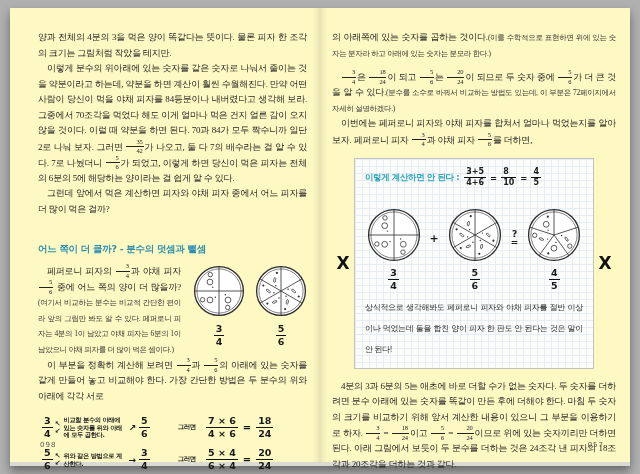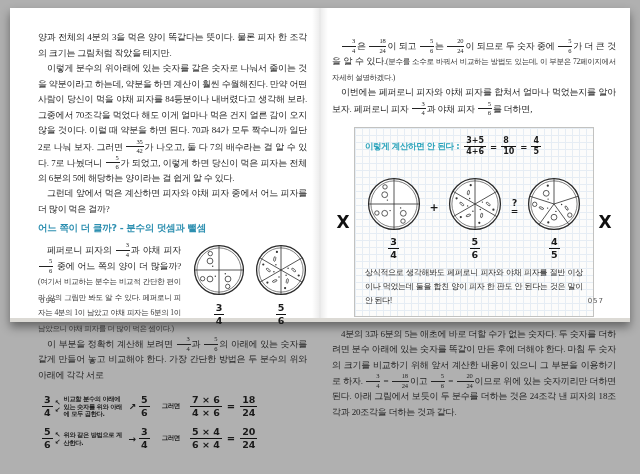--- a/index.html
+++ b/index.html
@@ -1,59 +1,59 @@
 <!DOCTYPE html>
 <html><head>
 <meta charset="utf-8">
 <style>
   * { margin:0; padding:0; box-sizing:border-box; }
   html,body { width:640px; height:474px; overflow:hidden; }
   body { background:#b0b0b0; font-family:"Liberation Serif", serif; color:#222; }
 
-  .spread { position:absolute; left:10px; top:8px; width:620px; height:314px;
-            background:#ffffff; display:flex;
+  .spread { position:absolute; left:10px; top:8px; width:620px; height:458px;
+            background:#fef9c3; display:flex;
             border-bottom:4px solid #dcdad5;
             box-shadow:0 5px 9px rgba(0,0,0,.42); }
   .seam { position:absolute; left:50%; top:0; width:16px; height:100%; margin-left:-8px;
           background:linear-gradient(to right, rgba(0,0,0,0), rgba(0,0,0,.07) 45%, rgba(0,0,0,.11) 50%, rgba(0,0,0,.07) 55%, rgba(0,0,0,0)); }
 
   .page { position:relative; width:310px; height:100%; }
   .page-left  { padding:22px 13px 0 28px; }
   .page-right { padding:22px 14px 0 12px; }
 
   .para { font-size:9px; line-height:15.5px; text-align:justify; word-break:break-all;
           letter-spacing:-0.2px; color:#232323; }
   .indent { text-indent:1em; }
   .small-note { font-size:7.5px; letter-spacing:-0.3px; color:#333; }
 
   
   .in-frac { display:inline-block; text-align:center; vertical-align:-4px; line-height:1; margin:0 1px; }
   .in-frac .fn { display:block; font-size:6.5px; padding:0 1px 1px; }
   .in-frac .fd { display:block; font-size:6.5px; border-top:0.7px solid #222; padding:1px 1px 0; }
 
   .section-heading { font-family:"DejaVu Sans", sans-serif; font-weight:bold; font-size:9.5px;
-                     color:#2d8fb0; margin:5px 0 7px; letter-spacing:-0.3px; }
+                     color:#2d8fb0; margin:26px 0 7px; letter-spacing:-0.3px; }
 
   
   .p4-wrap { overflow:hidden; }
   .fig { float:right; width:118px; margin:2px 0 2px 8px; display:flex; gap:10px; justify-content:flex-end; }
   .fig-item { display:flex; flex-direction:column; align-items:center; gap:3px; }
 
   
   .hw { font-family:"DejaVu Sans", sans-serif; font-weight:bold; color:#1a1a1a; }
   .hw-frac { display:inline-block; text-align:left; vertical-align:middle; }
   .hw-frac .fn { display:block; font-size:9.5px; line-height:10px; padding:0 2px 1px; }
   .hw-frac .fd { display:block; font-size:9.5px; line-height:10px; border-top:1.2px solid #111; padding:1px 2px 0; }
 
   .hw-block { margin-top:12px; padding-left:4px; }
   .hw-row { display:flex; align-items:center; margin-bottom:9px; }
   .hw-arrowpair { display:flex; flex-direction:column; font-size:7px; line-height:7px; margin:0 3px 0 2px; }
   .hw-note { width:62px; font-size:6.3px; line-height:7.5px; letter-spacing:-0.4px; font-weight:bold; color:#222; }
   .hw-arrow-to { font-size:9px; margin:0 3px; }
-  .hw-then { font-size:6.5px; letter-spacing:-0.4px; margin:0 10px 0 12px; color:#222; }
+  .hw-then { font-size:6.5px; letter-spacing:-0.4px; margin:0 10px 0 28px; color:#222; }
   .hw-eq { display:flex; align-items:center; gap:5px; }
   .hw-eqsign { font-size:10px; }
 
   .page-num { position:absolute; bottom:13px; font-family:"DejaVu Sans", sans-serif;
               font-size:7px; color:#555; letter-spacing:1px; }
   .page-num.left { left:30px; }
   .page-num.right { right:26px;text-align:center; }
 
   
   .box-row { display:flex; align-items:center; margin:10px 0 10px; }
@@ -66,21 +66,21 @@
   .box-title-row { display:flex; align-items:center; gap:5px; margin-bottom:20px; }
   .box-title { font-family:"DejaVu Sans", sans-serif; font-weight:bold; font-size:8.5px;
                color:#2aa3bb; letter-spacing:-0.4px; }
   .box-formula { display:flex; align-items:center; gap:4px; }
   .box-formula .hw-frac .fn, .box-formula .hw-frac .fd { font-size:8px; line-height:8.5px; }
   .box-eq { font-size:8.5px; }
   .box-pizzas { display:flex; justify-content:center; align-items:flex-start; gap:9px; margin-bottom:6px; }
   .box-pizza-item { display:flex; flex-direction:column; align-items:center; gap:2px; }
   .box-op { font-size:11px; align-self:center; margin-bottom:22px; }
   .qeq { display:flex; flex-direction:column; align-items:center; line-height:8px; font-size:9px; }
-  .box-caption { font-size:8px; line-height:14px; text-align:justify; word-break:break-all;
+  .box-caption { font-size:8px; line-height:21px; text-align:justify; word-break:break-all;
                  letter-spacing:-0.3px; color:#2b2b2b; }
 
   .gap8 { height:8px; }
 </style>
 </head>
 <body>
 
 <div class="spread">
 
   <div class="page page-left">
@@ -210,20 +210,21 @@
             <span class="fd">24</span>
           </span>
         </span>
       </div>
     </div>
 
     <span class="page-num left">098</span>
   </div>
 
   <div class="page page-right">
+    <p class="para">의 아래쪽에 있는 숫자를 곱하는 것이다.<span class="small-note">(이를 수학적으로 표현하면 위에 있는 숫자는 분자라 하고 아래에 있는 숫자는 분모라 한다.)</span></p>
     <div class="gap8"></div>
     <p class="para indent"><span class="in-frac"><span class="fn">3</span><span class="fd">4</span></span>은 <span class="in-frac"><span class="fn">18</span><span class="fd">24</span></span>이 되고 <span class="in-frac"><span class="fn">5</span><span class="fd">6</span></span>는 <span class="in-frac"><span class="fn">20</span><span class="fd">24</span></span>이 되므로 두 숫자 중에 <span class="in-frac"><span class="fn">5</span><span class="fd">6</span></span>가 더 큰 것을 알 수 있다.<span class="small-note">(분수를 소수로 바꿔서 비교하는 방법도 있는데, 이 부분은 72페이지에서 자세히 설명하겠다.)</span></p>
     <p class="para indent">이번에는 페퍼로니 피자와 야채 피자를 합쳐서 얼마나 먹었는지를 알아보자. 페퍼로니 피자 <span class="in-frac"><span class="fn">3</span><span class="fd">4</span></span>과 야채 피자 <span class="in-frac"><span class="fn">5</span><span class="fd">6</span></span>를 더하면,</p>
 
     <div class="box-row">
       <span class="x-mark">X</span>
       <div class="wrong-box">
         <div class="box-title-row">
           <span class="box-title">이렇게 계산하면 안 된다 :</span>
           <span class="box-formula hw">

